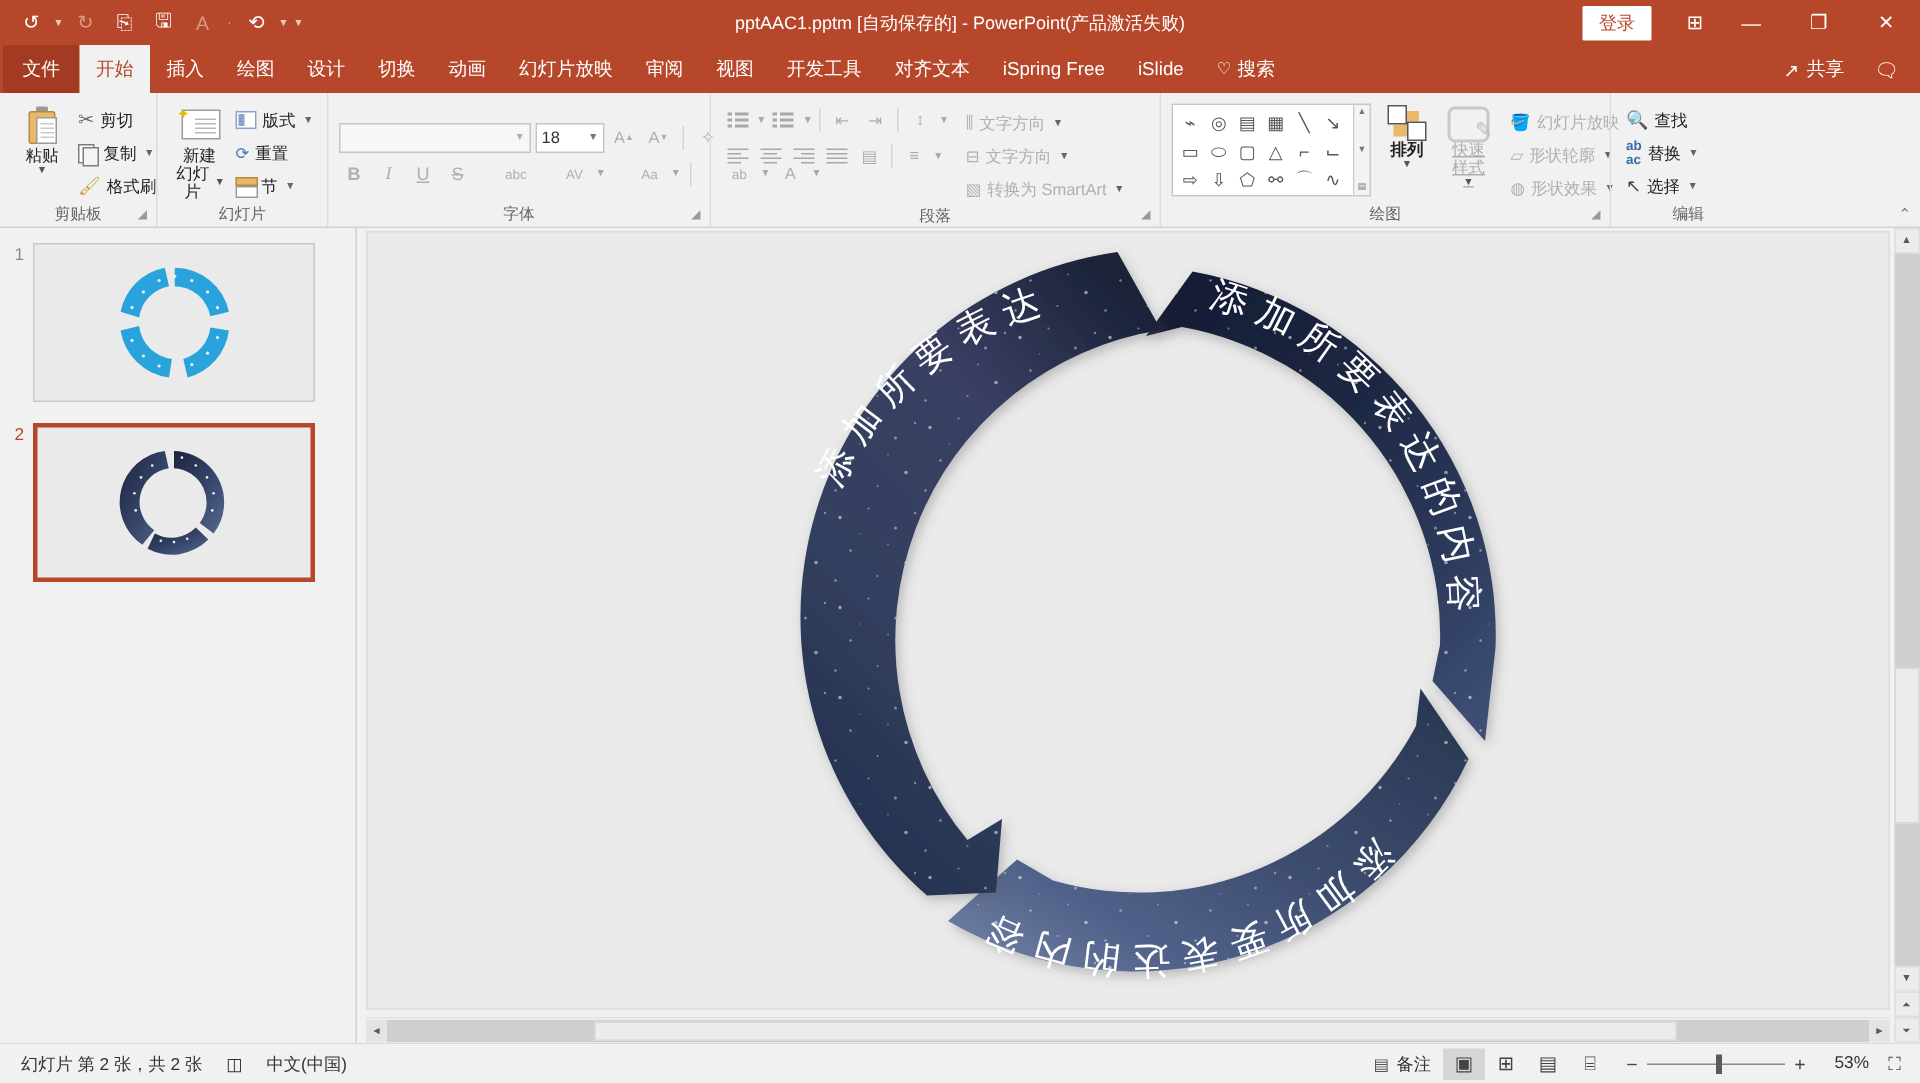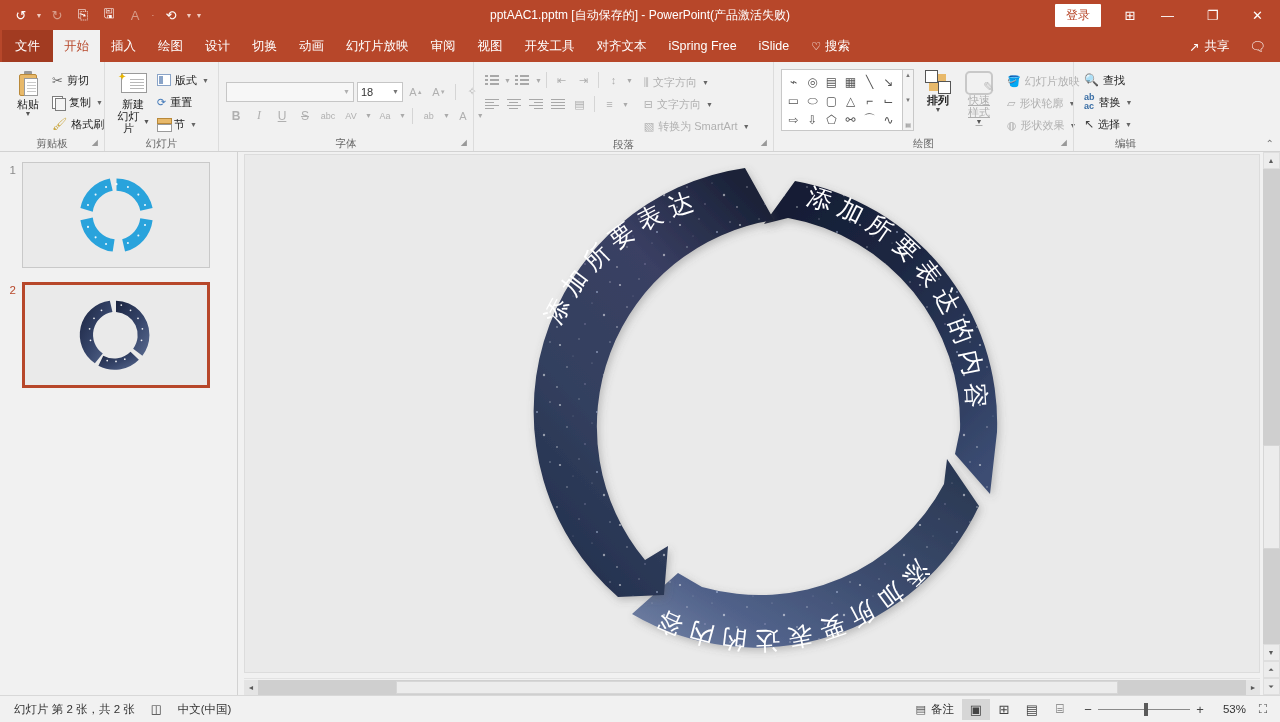--- a/index.html
+++ b/index.html
@@ -128,21 +128,21 @@
   }
   .sizebox .car { margin-left:auto; font-size:7px; color:#777; }
   .fbtn {
     width:20px; height:20px; display:flex; align-items:center; justify-content:center;
     font-size:11px; color:#b0b0b0;
   }
   .fbtn.b { font-weight:bold; font-size:12px; }
   .fbtn.i { font-style:italic; font-family:"Liberation Serif",serif; font-size:12px; }
   .fbtn.u { text-decoration:underline; font-size:12px; }
   .fbtn.s { text-decoration:line-through; font-size:12px; }
-  .fbtn.small { font-size:9px; }
+  .fbtn.small { font-size:9px;margin-left:16px; }
   .sep { width:1px; height:16px; background:#d5d5d5; margin:0 3px; }
 
   
   .pbtn { width:21px; height:20px; display:flex; align-items:center; justify-content:center;
     color:#aeaeae; font-size:11px; position:relative; }
   .listico { width:14px; height:11px; position:relative; }
   .listico i { position:absolute; left:0; width:3px; height:2px; background:#a8a8a8; }
   .listico b { position:absolute; left:5px; width:9px; height:1.5px; background:#a8a8a8; }
   .alignico { width:14px; height:11px; position:relative; }
   .alignico b { position:absolute; left:0; height:1.5px; background:#a8a8a8; }

